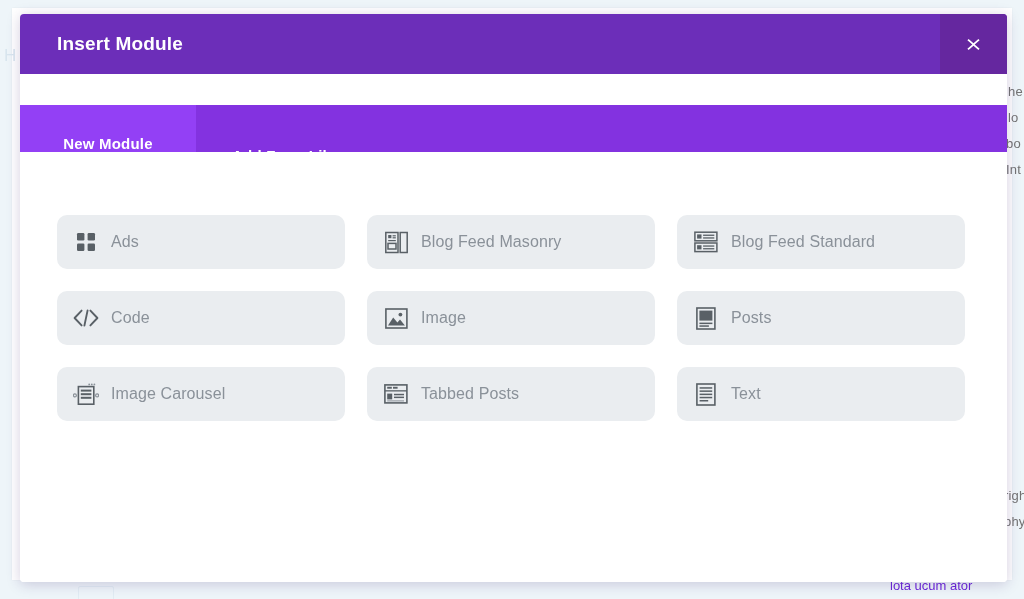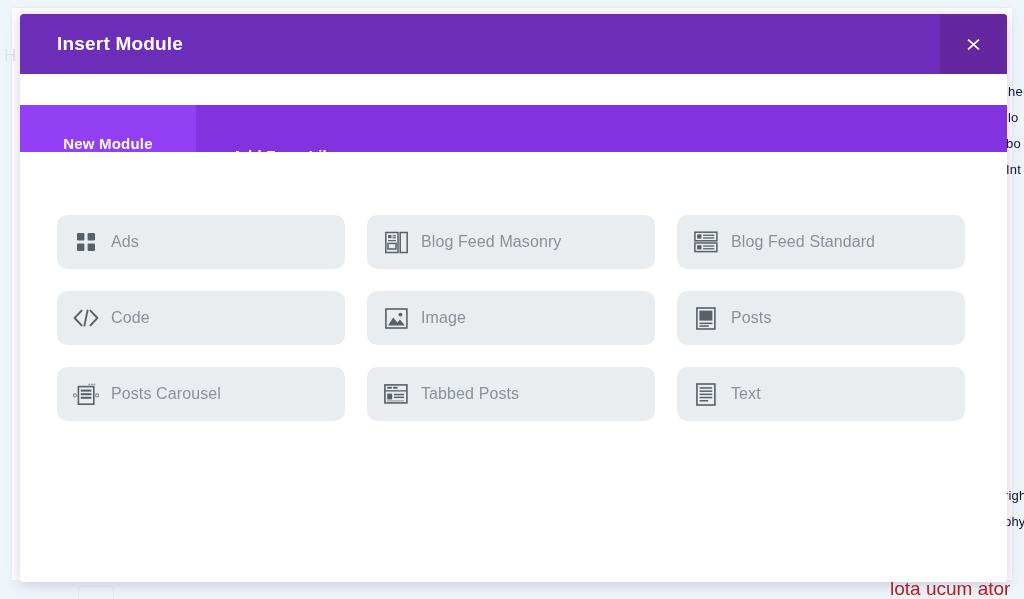--- a/index.html
+++ b/index.html
@@ -25,39 +25,39 @@
     position: absolute;
     top: 8px;
     left: 12px;
     width: 1000px;
     height: 572px;
     background: #ffffff;
     box-shadow: 0 0 2px rgba(0,0,0,.05);
   }
   .bg-text {
     position: absolute;
-    color: #0f172a;
+    color: #737373;
     font-size: 13px;
     letter-spacing: .2px;
     white-space: nowrap;
     user-select: none;
   }
   .bg-letter-h {
     position: absolute;
     left: 4px;
     top: 46px;
     color: #d9e6ef;
     font-size: 17px;
   }
   .bg-footer-text {
     position: absolute;
     left: 890px;
     top: 578px;
-    color: #b91c1c;
-    font-size: 19px;
+    color: #6d28d9;
+    font-size: 13px;
     white-space: nowrap;
   }
   .bg-box {
     position: absolute;
     left: 78px;
     top: 586px;
     width: 34px;
     height: 20px;
     border: 1px solid #e1ecf3;
     border-radius: 2px;
@@ -304,21 +304,21 @@
             <circle cx="18.8" cy="1.4" r="0.9" fill="#8a9199"></circle>
             <circle cx="21.4" cy="1.4" r="0.9" fill="#8a9199"></circle>
             <rect x="5.4" y="3.6" width="15.4" height="17.6" fill="none" stroke="#596066" stroke-width="1.6"></rect>
             <rect x="7.8" y="6.6" width="10.6" height="2.0" fill="#596066"></rect>
             <rect x="7.8" y="10.2" width="10.6" height="2.0" fill="#596066"></rect>
             <rect x="7.8" y="13.8" width="10.6" height="2.0" fill="#596066"></rect>
             <circle cx="1.9" cy="12.4" r="1.5" fill="none" stroke="#8a9199" stroke-width="1.2"></circle>
             <circle cx="24.1" cy="12.4" r="1.5" fill="none" stroke="#8a9199" stroke-width="1.2"></circle>
           </svg>
         </span>
-        <span class="module-label">Posts Carousel</span>
+        <span class="module-label">Image Carousel</span>
       </div>
 
       <div class="module-tile">
         <span class="module-icon">
           <svg width="24" height="20" viewBox="0 0 24 20" aria-hidden="true">
             <rect x="0.9" y="0.9" width="22" height="18" fill="none" stroke="#596066" stroke-width="1.6"></rect>
             <rect x="3.2" y="2.8" width="4.6" height="1.9" fill="#596066"></rect>
             <rect x="9.0" y="2.8" width="4.6" height="1.9" fill="#596066"></rect>
             <rect x="0.9" y="6.2" width="22" height="1.3" fill="#596066"></rect>
             <rect x="3.2" y="9.6" width="5.0" height="5.8" fill="#596066"></rect>

